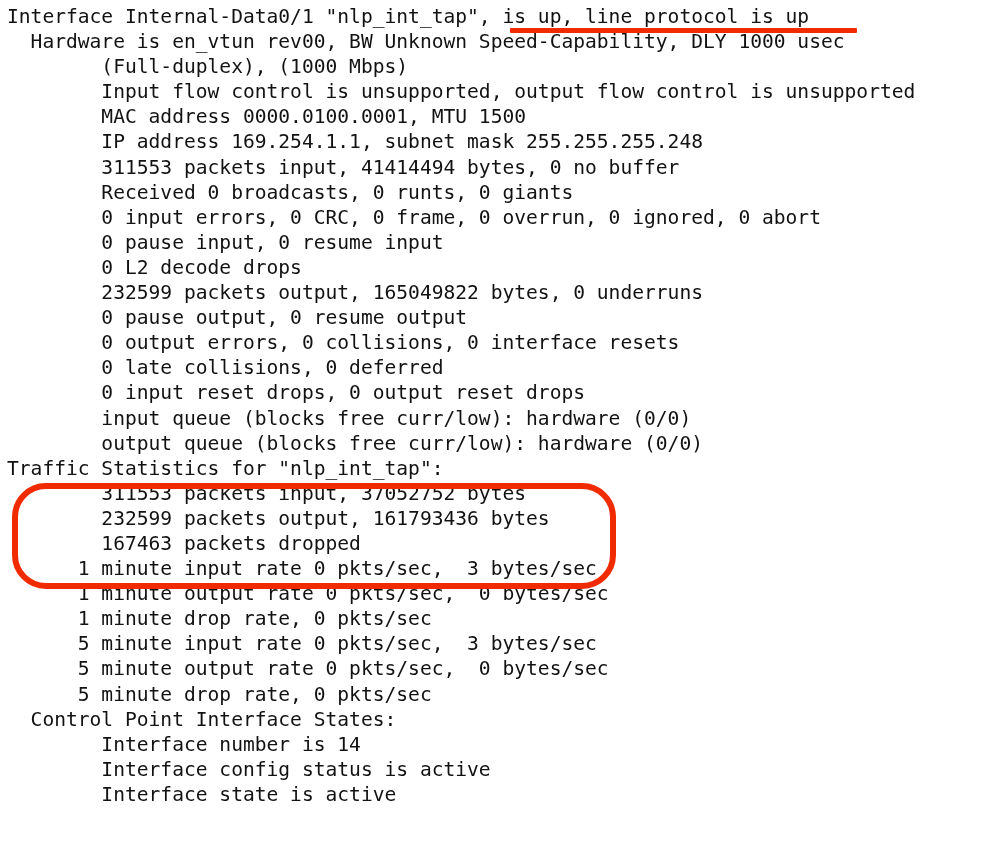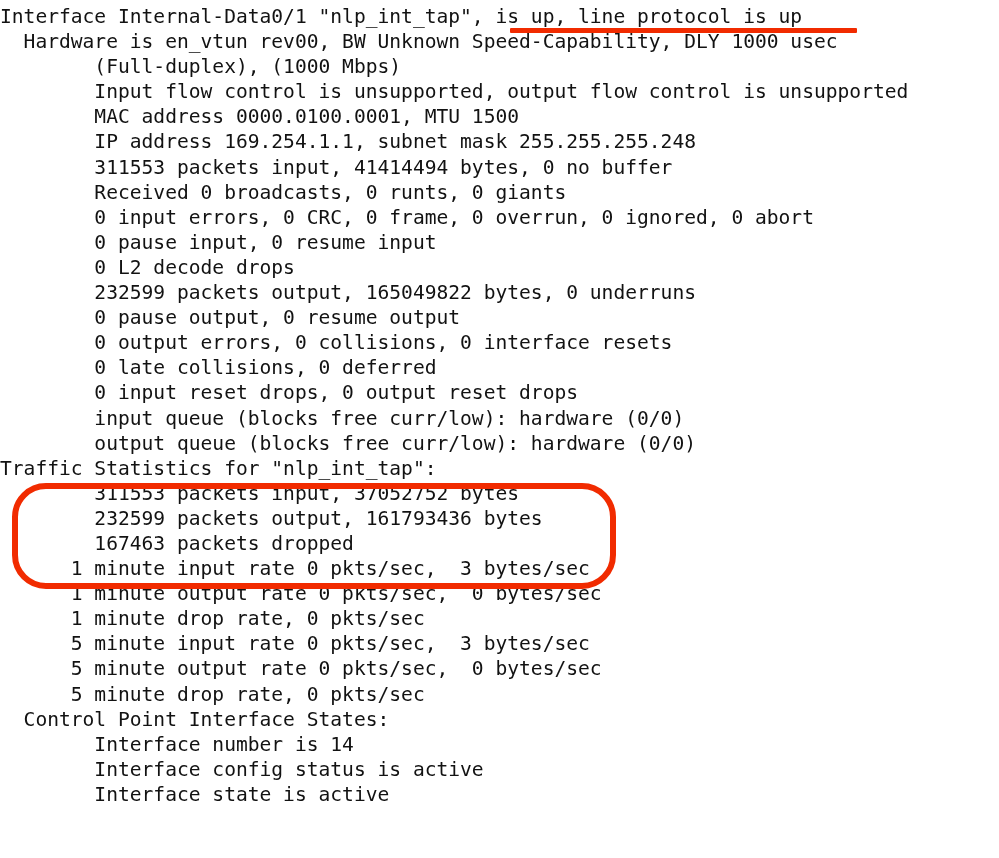--- a/index.html
+++ b/index.html
@@ -12,21 +12,21 @@
     width: 999px;
     height: 858px;
     background: #ffffff;
     overflow: hidden;
   }
   #terminal-output {
     position: absolute;
     left: 0;
     top: 0;
     width: 999px;
-    padding: 4px 0 0 0;
+    padding: 4px 0 0 7px;
     box-sizing: border-box;
     font-family: "DejaVu Sans Mono", "Liberation Mono", monospace;
     font-size: 19.6px;
     line-height: 25.1px;
     color: #121212;
     white-space: pre;
     letter-spacing: 0px;
   }
   .cli-line {
     display: block;

